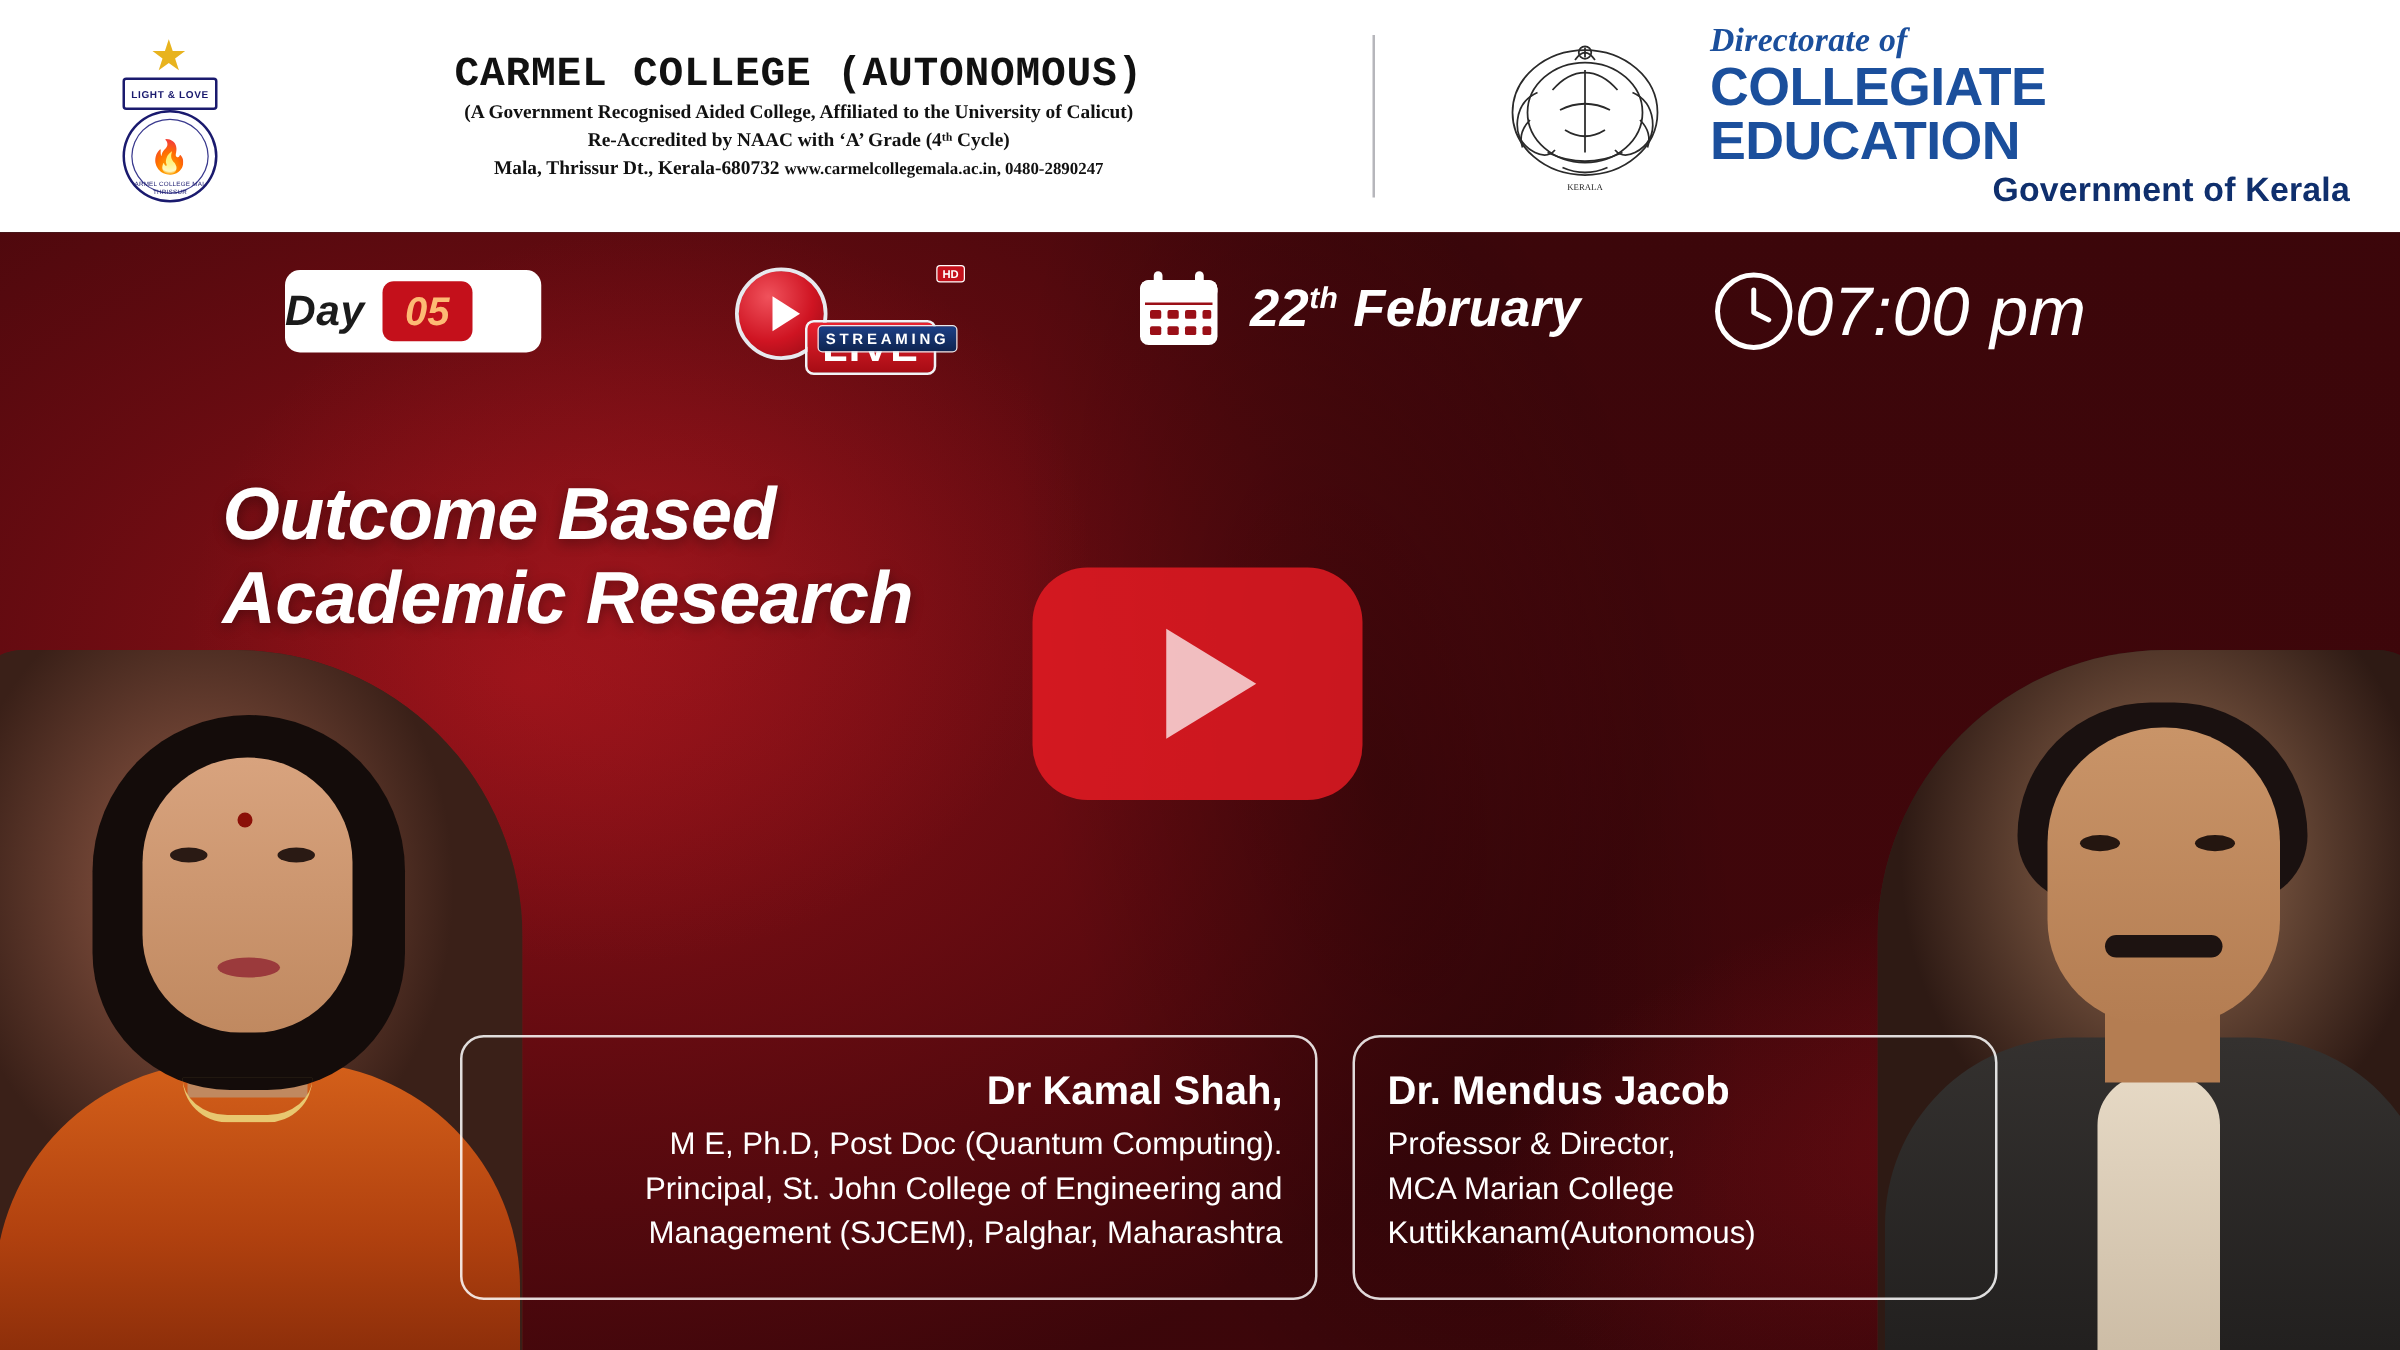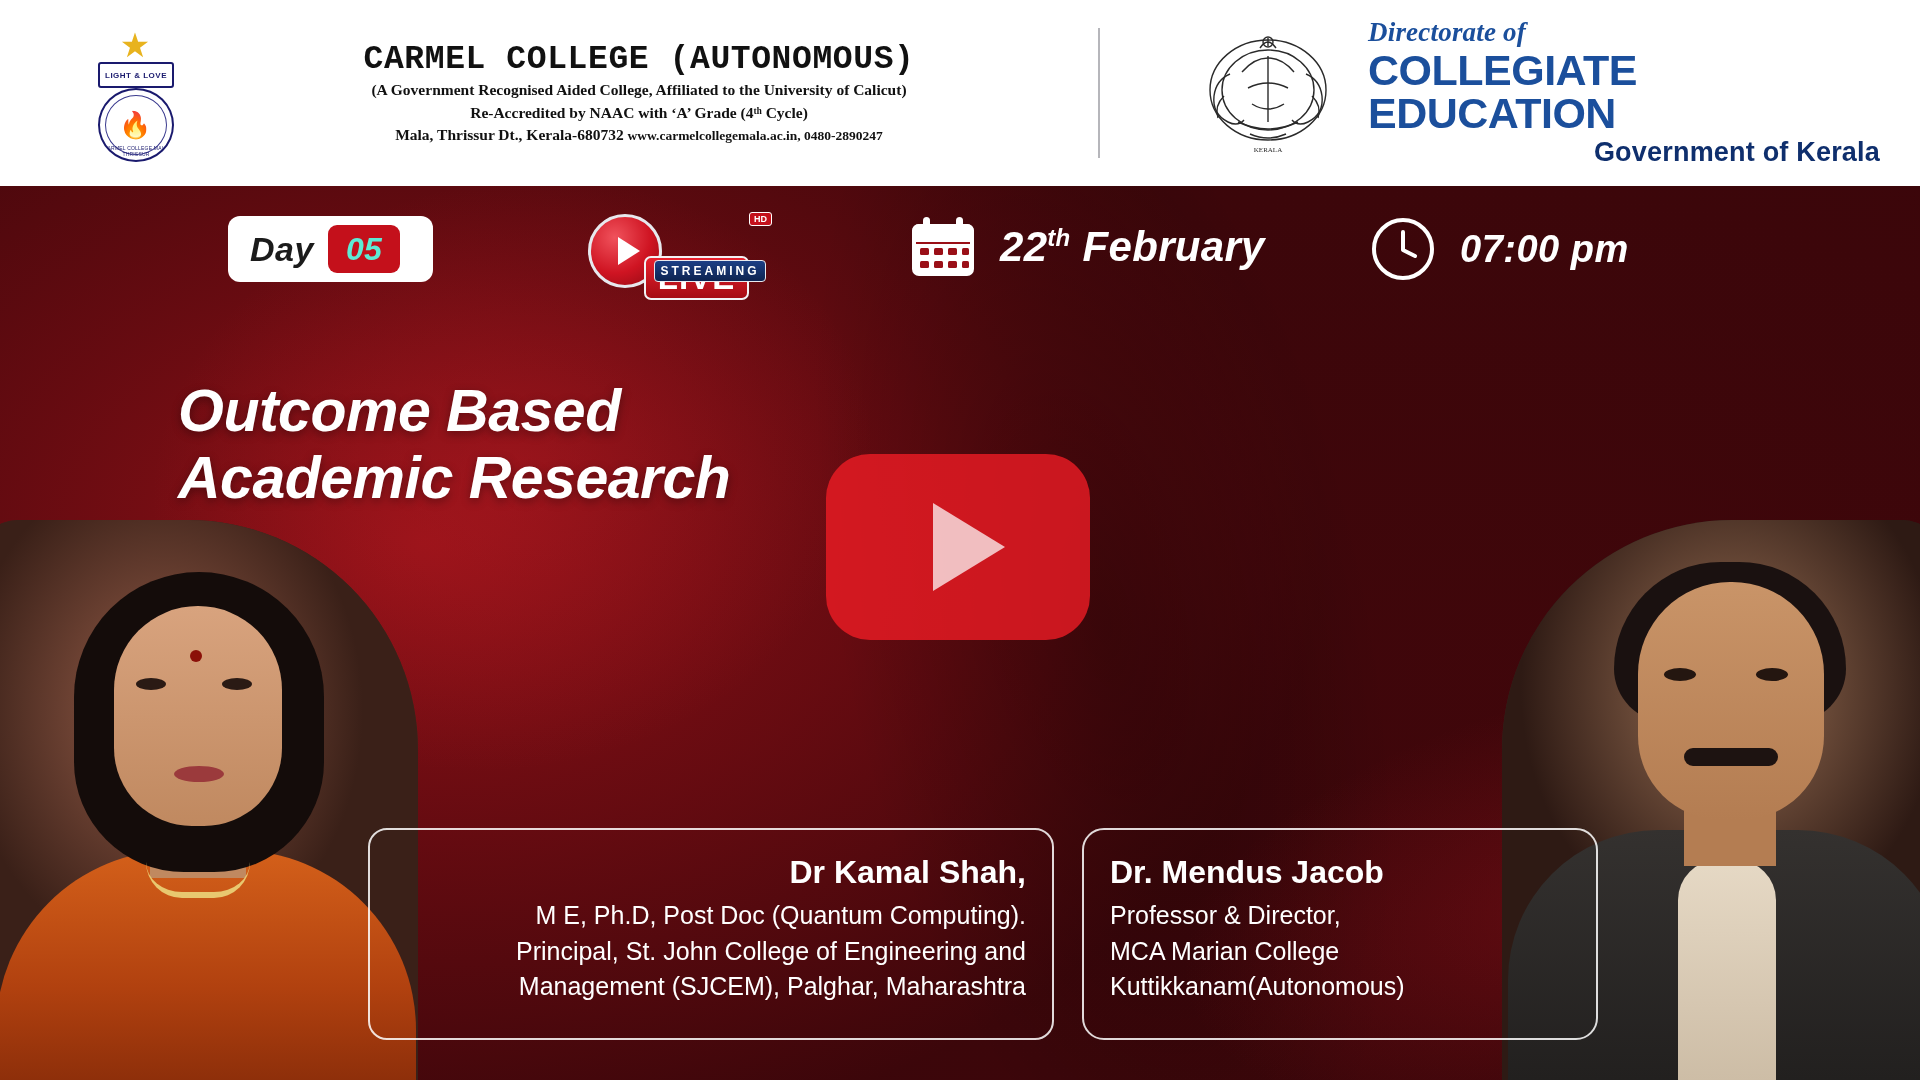--- a/index.html
+++ b/index.html
@@ -208,35 +208,34 @@
   }
 
   .day-pill {
     position: absolute;
     left: 228px; top: 6px;
     width: 205px; height: 66px;
     background: #ffffff;
     border-radius: 12px;
     display: flex;
     align-items: center;
-    padding-left: 22px;
   }
   .day-word {
     font-size: 34px;
     font-weight: bold;
     font-style: italic;
     color: #1b1b1b;
     letter-spacing: .5px;
   }
   .day-num {
     margin-left: 14px;
     width: 72px; height: 48px;
     background: #c4101b;
     border-radius: 9px;
-    color: #5eead4;
+    color: #fdba74;
     font-size: 32px;
     font-weight: bold;
     font-style: italic;
     display: flex;
     align-items: center;
     justify-content: center;
   }
 
   .live-badge {
     position: absolute;
@@ -326,24 +325,23 @@
   .date-text sup { font-size: 24px; }
 
   .time-group {
     position: absolute;
     left: 1370px; top: 6px;
     display: flex;
     align-items: center;
   }
   .clock-icon { width: 66px; height: 66px; }
   .time-text {
-    margin-left: 24px;
     color: #fff;
-    font-size: 38px;
-    font-weight: bold;
+    font-size: 55px;
+    font-weight: normal;
     font-style: italic;
     letter-spacing: .5px;
     white-space: nowrap;
   }
 
   
   .title-left {
     position: absolute;
     left: 178px; top: 192px;
     width: 700px;

